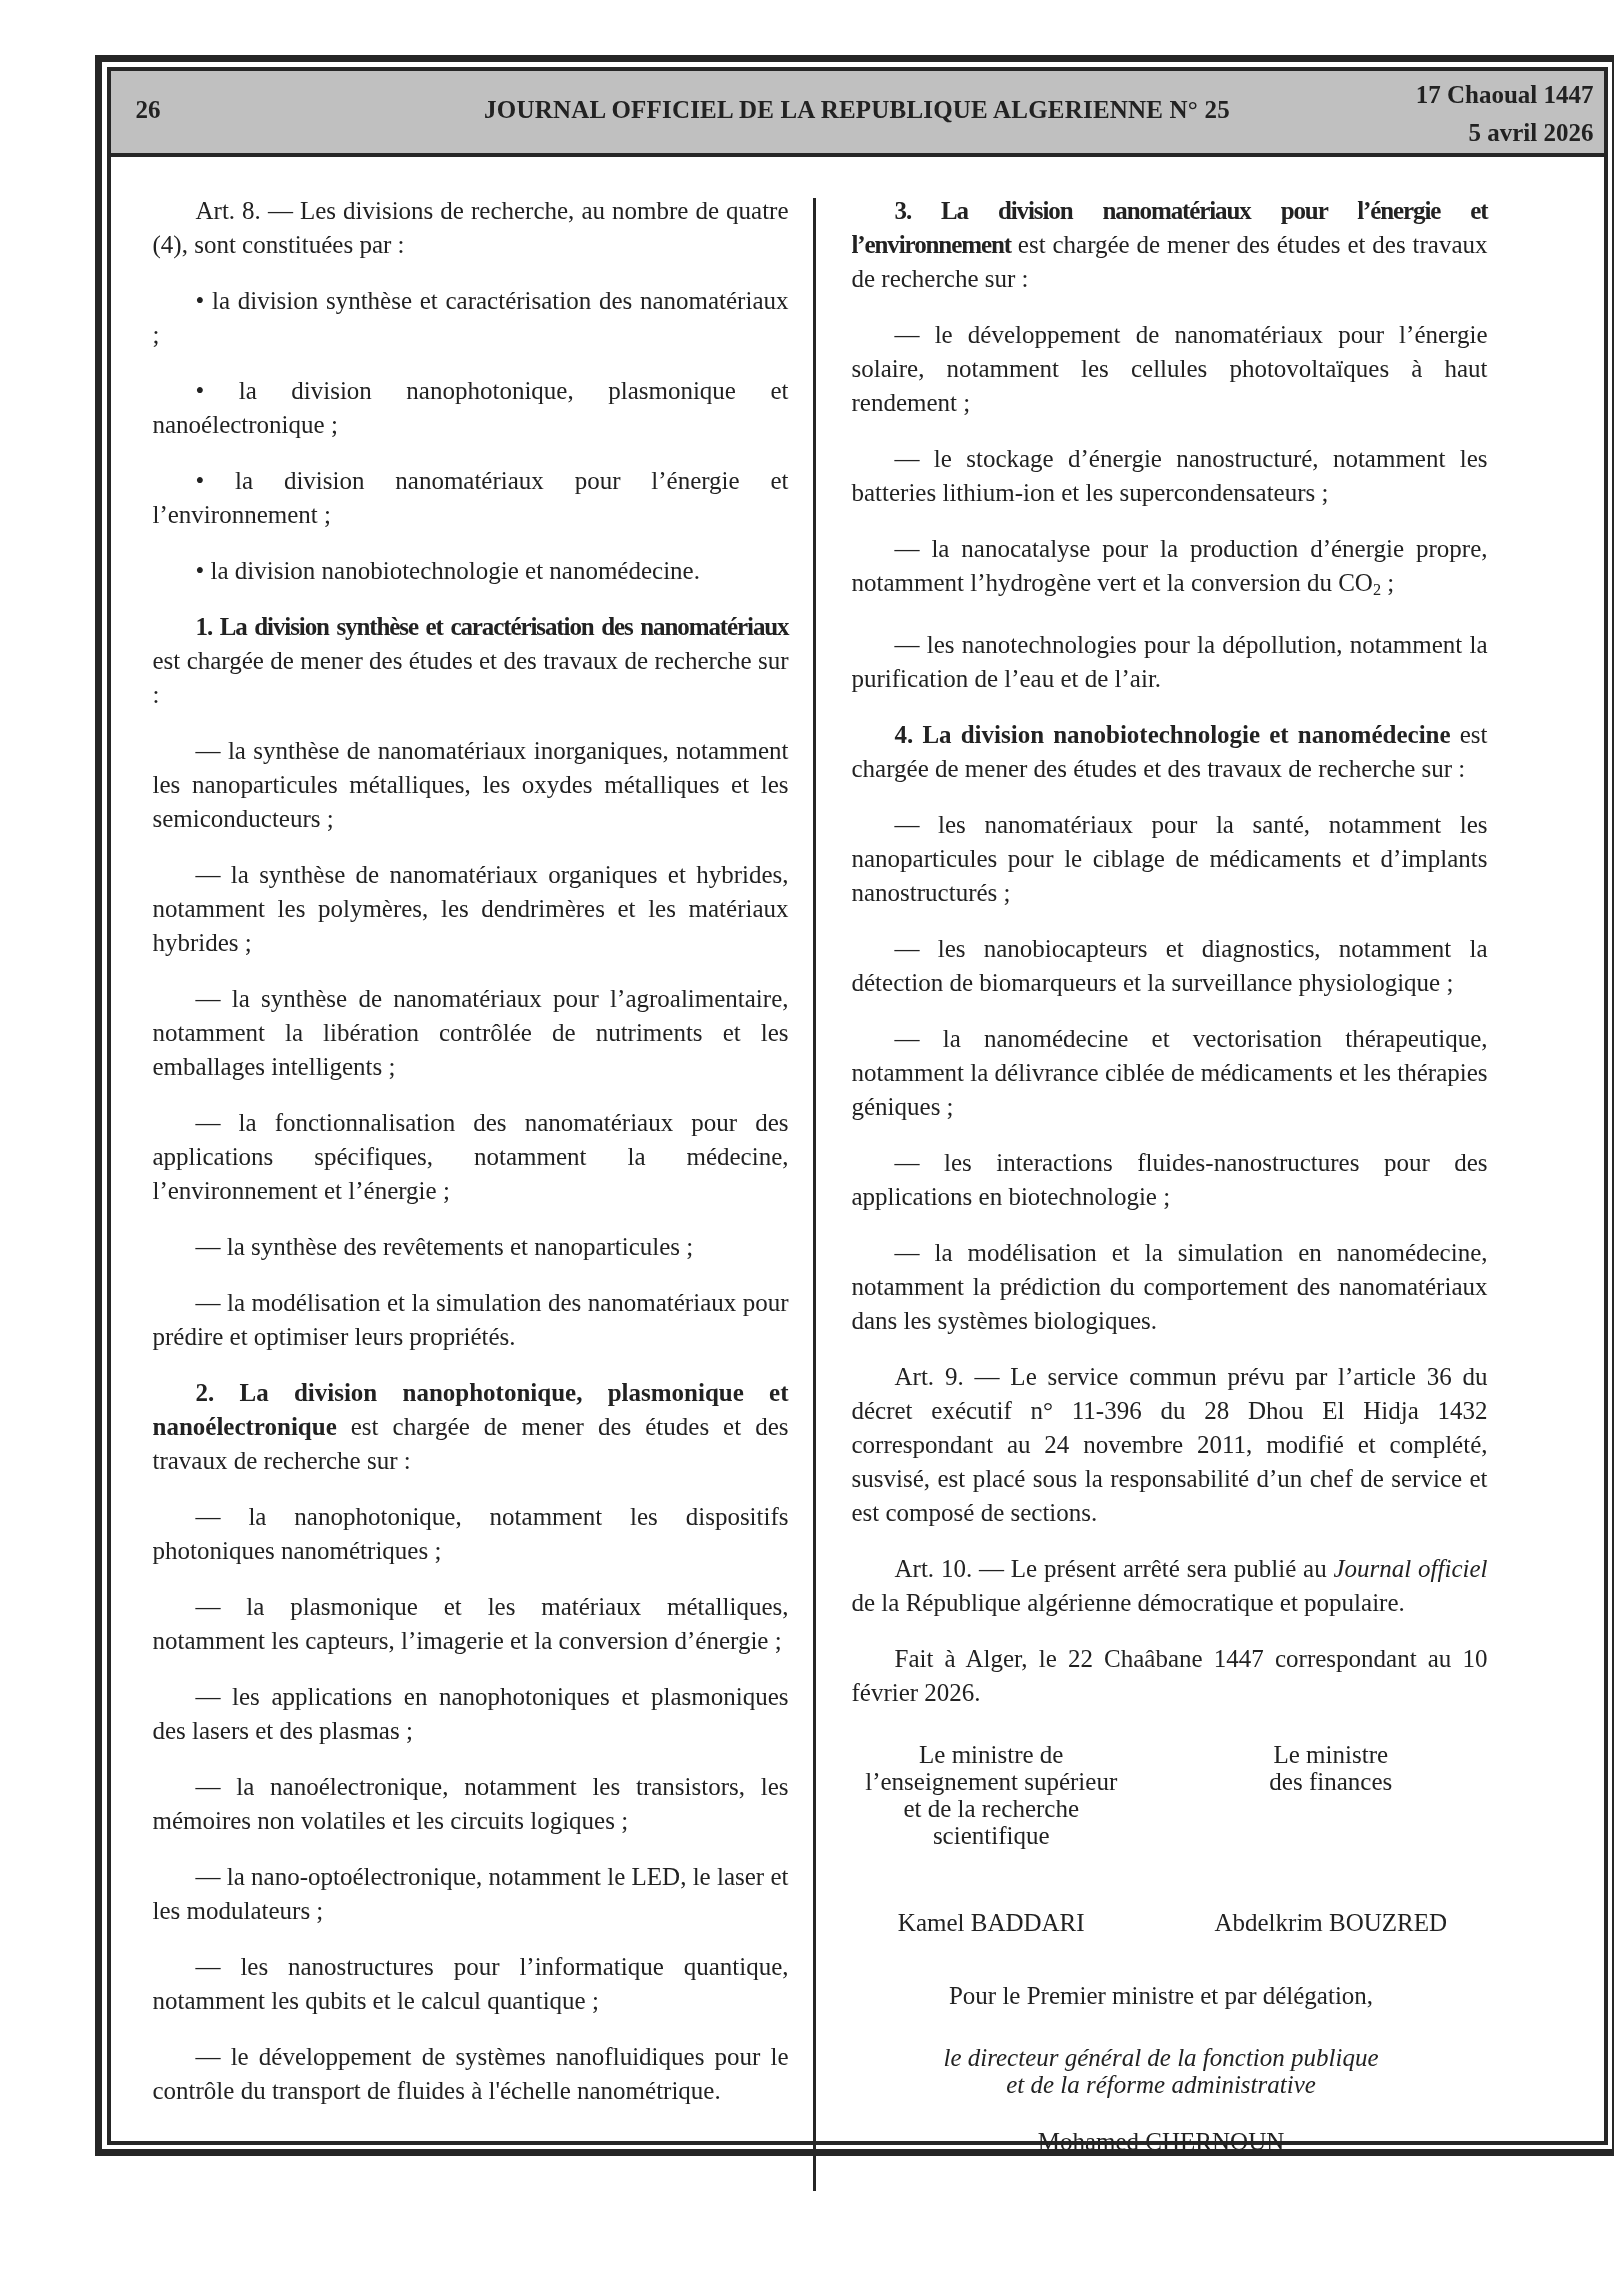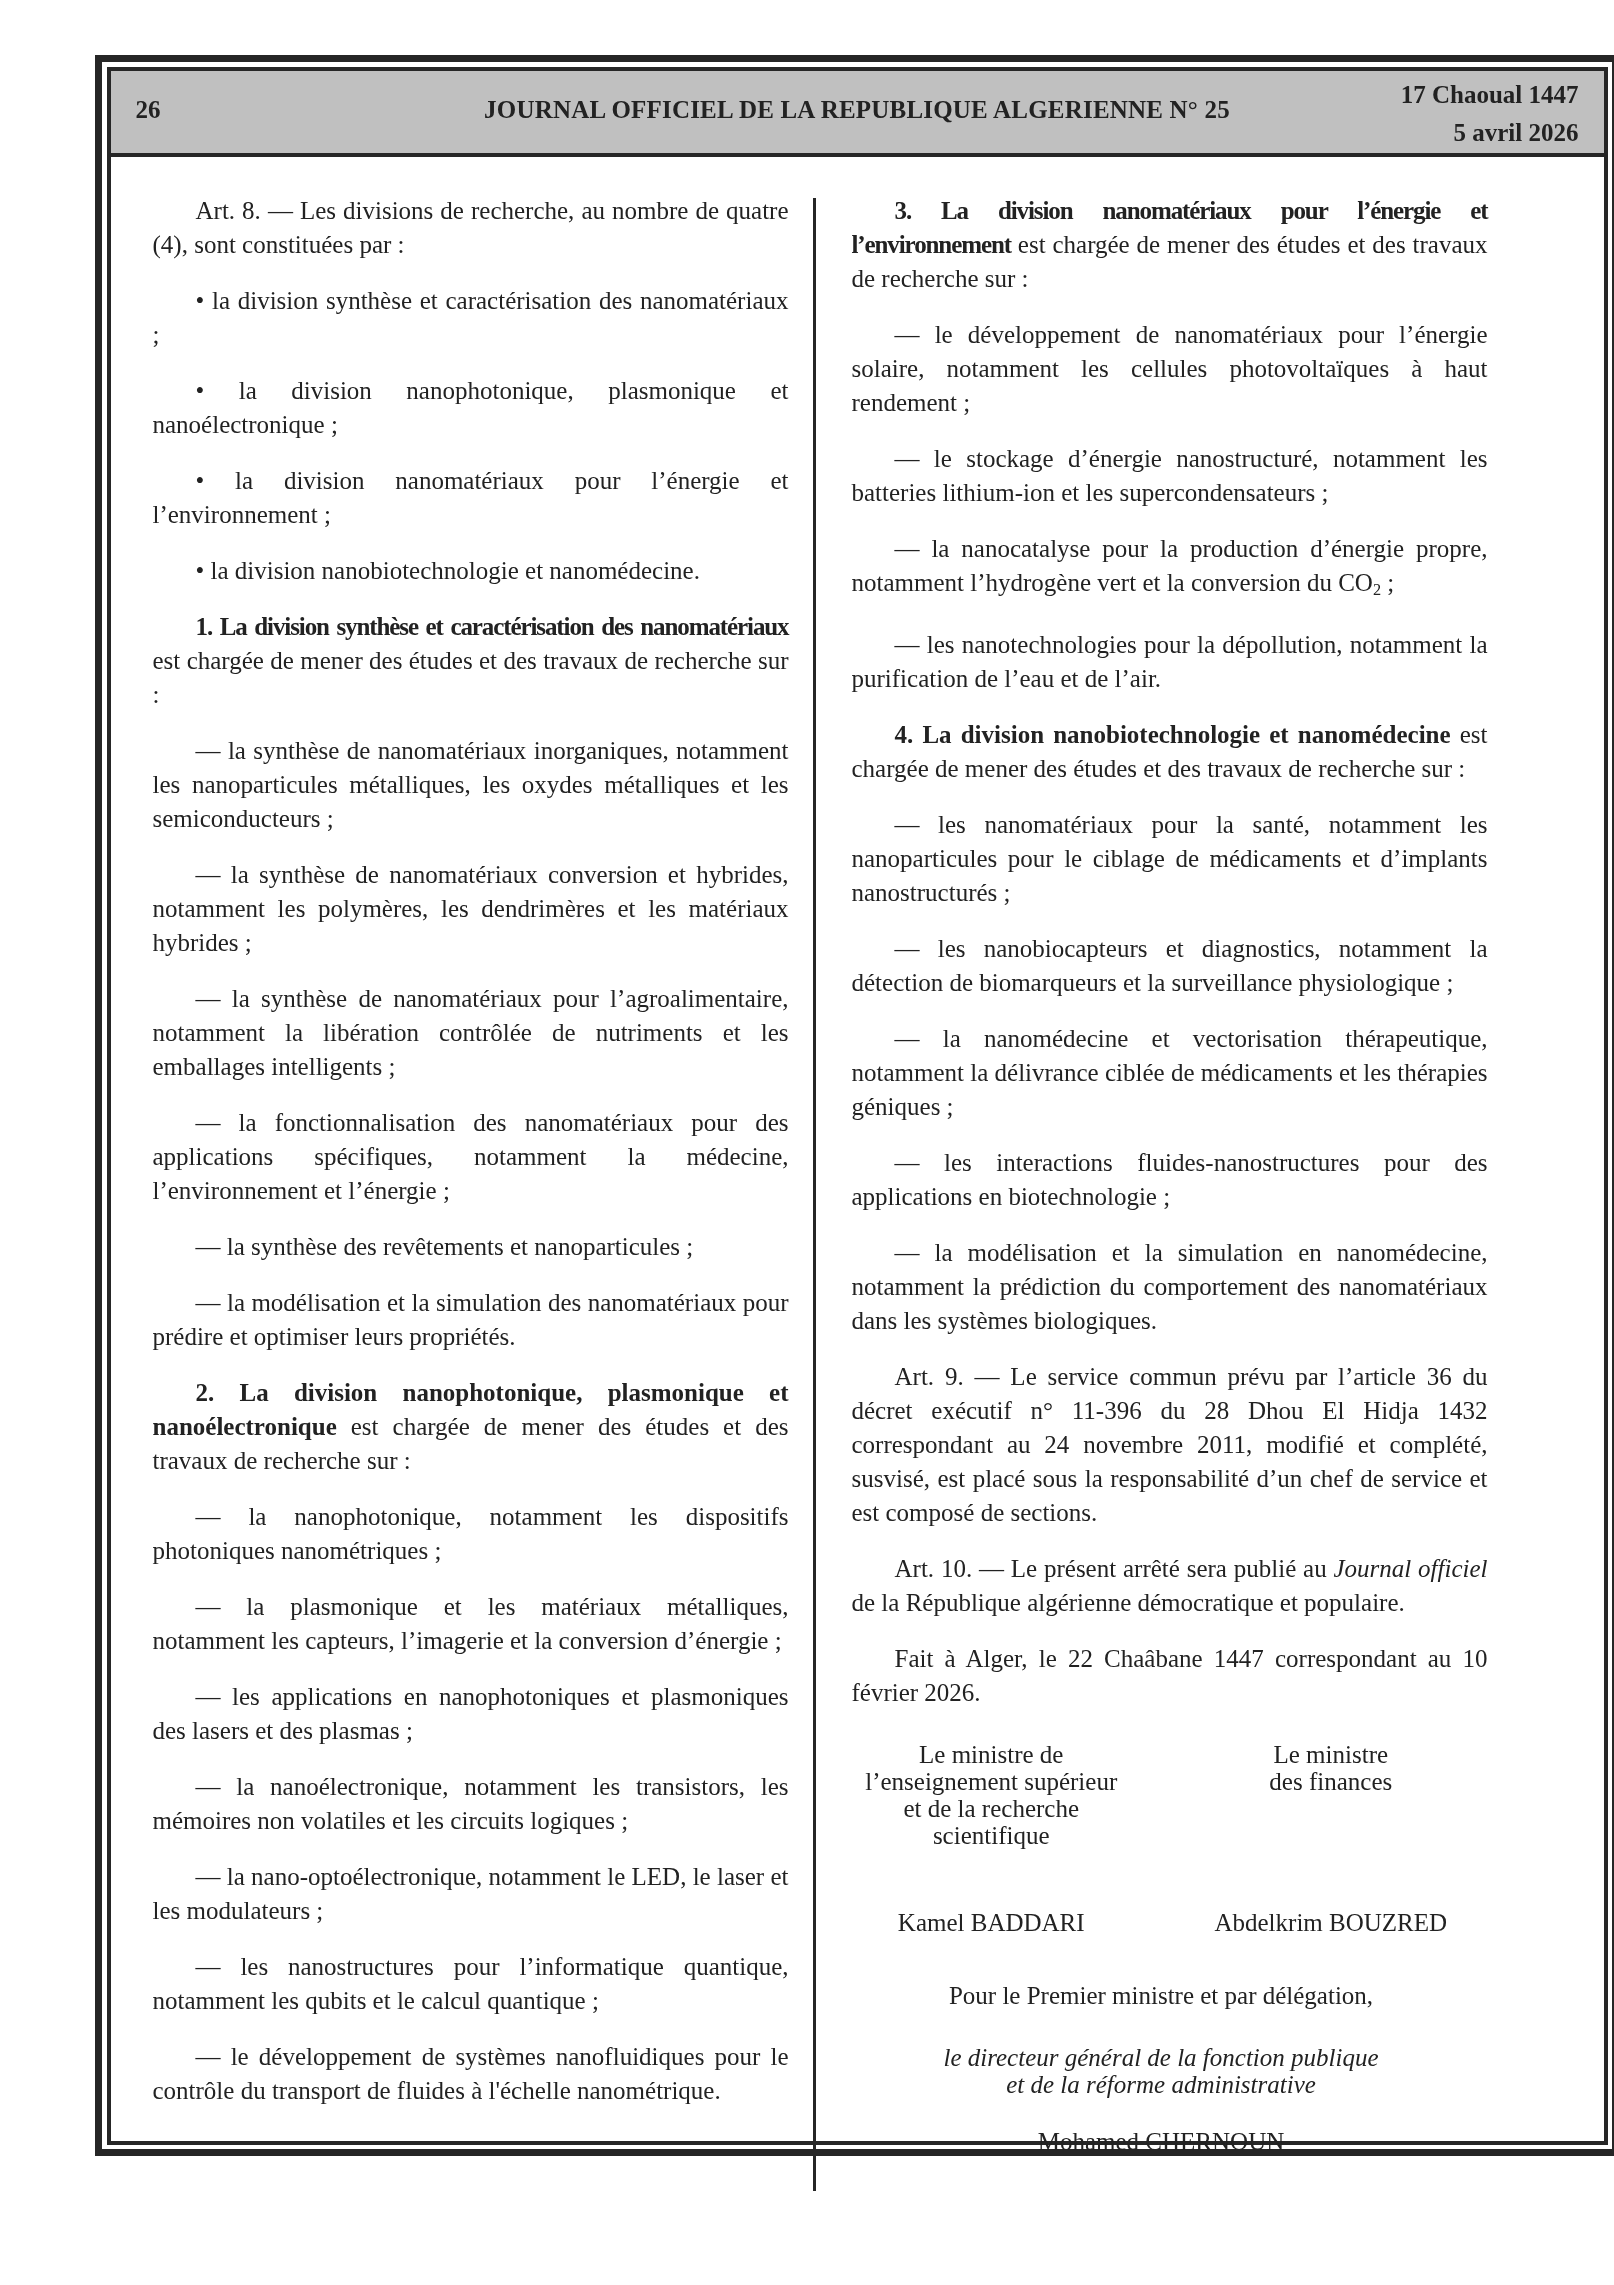--- a/index.html
+++ b/index.html
@@ -7,21 +7,21 @@
          font-family:"Liberation Serif", "DejaVu Serif", serif; color:#222; }
   .outer { position:absolute; left:95px; top:55px; width:1524px; height:2101px;
            border:7.2px solid #262626; box-sizing:border-box; }
   .inner { position:absolute; left:4.5px; top:4.5px; right:4.5px; bottom:4.5px;
            border:4.5px solid #262626; box-sizing:border-box; }
   .header { position:absolute; left:0; top:0; right:0; height:86px; background:#c0c0c0;
             border-bottom:4.5px solid #262626; box-sizing:border-box; }
   .hdr-page { position:absolute; left:25px; top:25px; font-weight:bold; font-size:25px; }
   .hdr-title { position:absolute; left:0; right:0; top:25px; text-align:center;
                font-weight:bold; font-size:25px; letter-spacing:0.2px; }
-  .hdr-dates { position:absolute; right:25px; top:5.4px; text-align:right; font-weight:bold; font-size:25px; line-height:38px; }
+  .hdr-dates { position:absolute; right:10px; top:5.4px; text-align:right; font-weight:bold; font-size:25px; line-height:38px; }
   .divider { position:absolute; left:702px; top:127px; width:3.6px; height:1993px; background:#262626; }
   .col { position:absolute; top:123px; font-size:25px; line-height:34px; text-align:justify; }
   .col-left { left:25px; width:653px; }
   .col-right { left:724px; width:653px; }
   .p { margin:0 0 22px 17px; text-indent:43px; }
   .b { font-weight:bold; }
   .i { font-style:italic; }
   .bt { font-weight:bold; letter-spacing:-1.1px; }
   .sub { font-size:16.3px; vertical-align:-3.6px; }
   .sig-row { display:flex; justify-content:space-between; margin-top:31px; text-align:center; line-height:27px; }
@@ -50,21 +50,21 @@
 
     <div class="col col-left">
       <p class="p">Art. 8. — Les divisions de recherche, au nombre de quatre (4), sont constituées par :</p>
       <p class="p">• la division synthèse et caractérisation des nanomatériaux ;</p>
       <p class="p">• la division nanophotonique, plasmonique et nanoélectronique ;</p>
       <p class="p">• la division nanomatériaux pour l’énergie et l’environnement ;</p>
       <p class="p">• la division nanobiotechnologie et nanomédecine.</p>
 
       <p class="p"><span class="bt">1. La division synthèse et caractérisation des nanomatériaux</span><span> est chargée de mener des études et des travaux de recherche sur :</span></p>
       <p class="p">— la synthèse de nanomatériaux inorganiques, notamment les nanoparticules métalliques, les oxydes métalliques et les semiconducteurs ;</p>
-      <p class="p">— la synthèse de nanomatériaux conversion et hybrides, notamment les polymères, les dendrimères et les matériaux hybrides ;</p>
+      <p class="p">— la synthèse de nanomatériaux organiques et hybrides, notamment les polymères, les dendrimères et les matériaux hybrides ;</p>
       <p class="p">— la synthèse de nanomatériaux pour l’agroalimentaire, notamment la libération contrôlée de nutriments et les emballages intelligents ;</p>
       <p class="p">— la fonctionnalisation des nanomatériaux pour des applications spécifiques, notamment la médecine, l’environnement et l’énergie ;</p>
       <p class="p">— la synthèse des revêtements et nanoparticules ;</p>
       <p class="p">— la modélisation et la simulation des nanomatériaux pour prédire et optimiser leurs propriétés.</p>
 
       <p class="p"><span class="b">2. La division nanophotonique, plasmonique et nanoélectronique</span><span>  est chargée de mener des études et des travaux de recherche sur :</span></p>
       <p class="p">— la nanophotonique, notamment les dispositifs photoniques nanométriques ;</p>
       <p class="p">— la plasmonique et les matériaux métalliques, notamment les capteurs, l’imagerie et la conversion d’énergie ;</p>
       <p class="p">— les applications en nanophotoniques et plasmoniques des lasers et des plasmas ;</p>
       <p class="p">— la nanoélectronique, notamment les transistors, les mémoires non volatiles et les circuits logiques ;</p>

